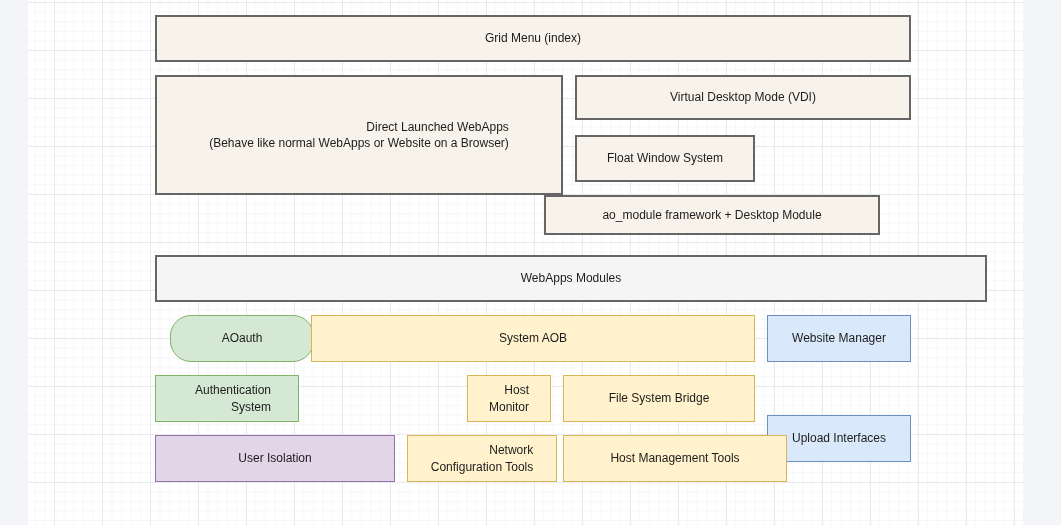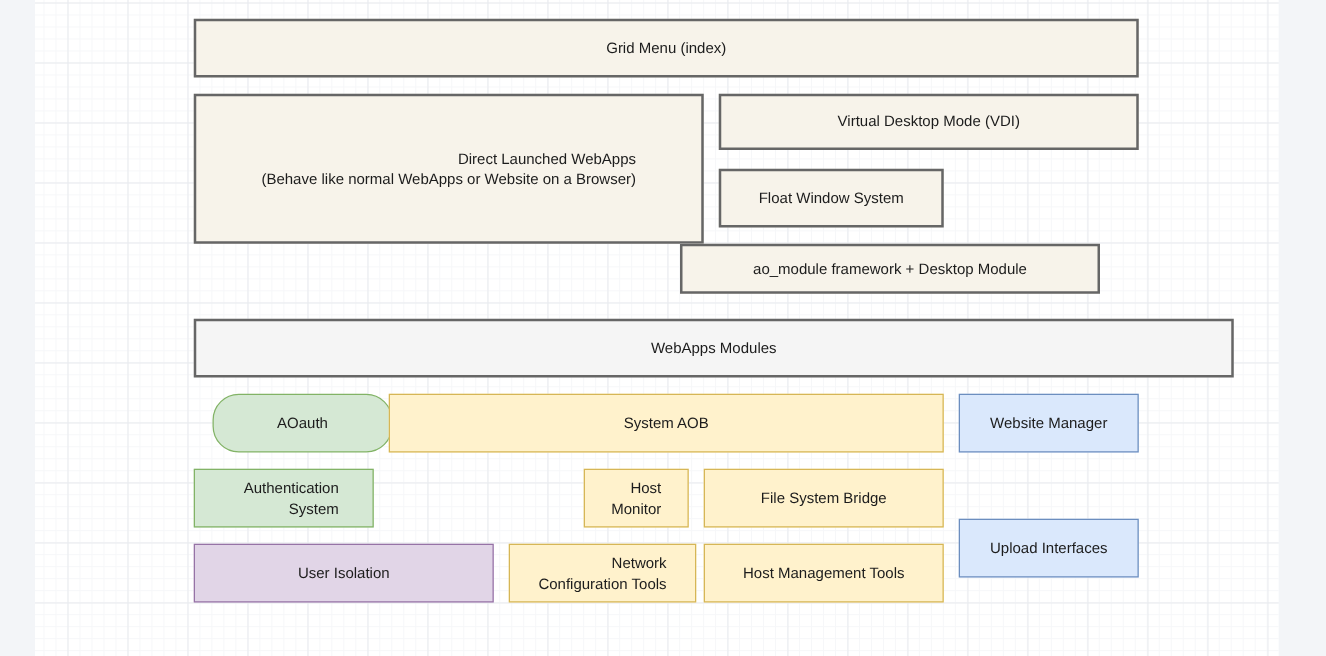--- a/index.html
+++ b/index.html
@@ -70,21 +70,21 @@
   #b-aoauth          {left:142px;top:315px;width:144px;height:47px;border-radius:21px;}
   #b-system-aob      {left:283px;top:315px;width:444px;height:47px;}
   #b-upload-manager  {left:739px;top:315px;width:144px;height:47px;}
   #b-auth-system     {left:127px;top:375px;width:144px;height:47px;padding-left:18px;}
   #b-cluster-ctrl    {left:283px;top:375px;width:144px;height:47px;}
   #b-host-monitor    {left:439px;top:375px;width:84px; height:47px;}
   #b-fs-bridge       {left:535px;top:375px;width:192px;height:47px;}
   #b-upload-intf     {left:739px;top:375px;width:144px;height:47px;margin-top:40px;}
   #b-user-isolation  {left:127px;top:435px;width:240px;height:47px;}
   #b-network-config  {left:379px;top:435px;width:150px;height:47px;}
-  #b-host-mgmt       {left:535px;top:435px;width:192px;height:47px;}
+  #b-host-mgmt       {left:535px;top:435px;width:224px;height:47px;}
 </style>
 </head>
 <body>
 
 <div id="stage">
   <div id="canvas">
 
     <div class="box beige" id="b-grid-menu">
       <span class="lbl">Grid Menu (index)</span>
     </div>

